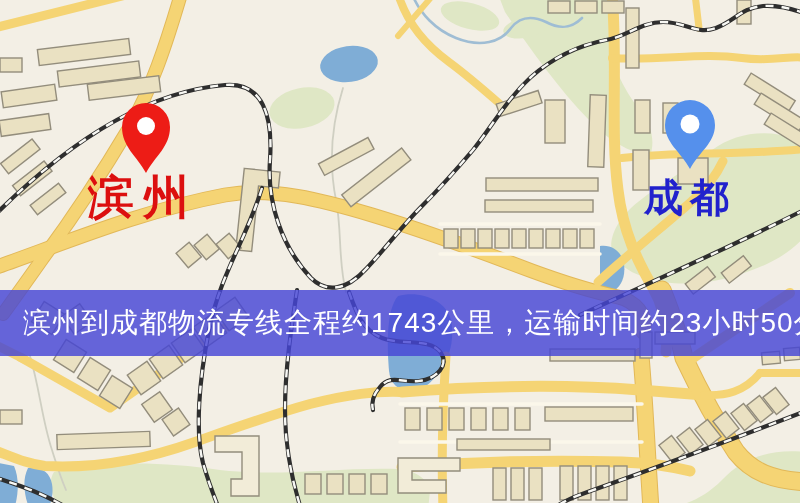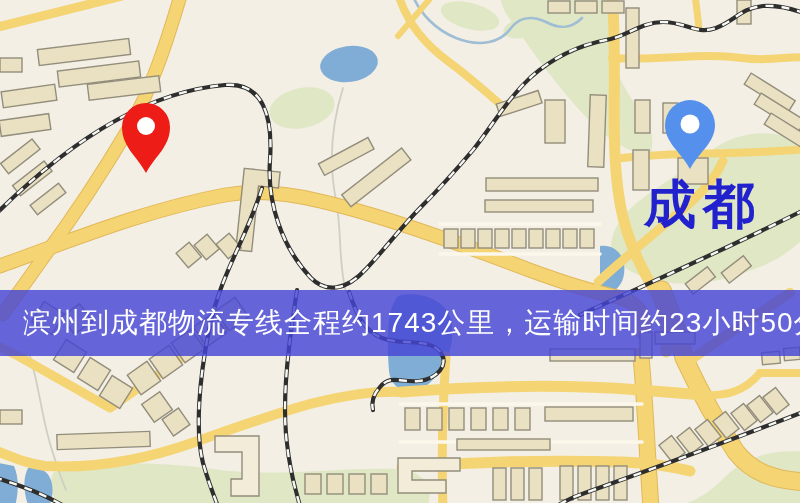--- a/index.html
+++ b/index.html
@@ -16,21 +16,21 @@
   .thin{fill:none;stroke:var(--road_thin);stroke-width:3.5;stroke-linecap:round;}
   .b{fill:var(--building);stroke:var(--building_outline);stroke-width:1.4;}
   .b2{fill:var(--building_light);stroke:var(--building_outline);stroke-width:1.4;}
   .rwb{fill:none;stroke:var(--railway);stroke-width:4.2;stroke-linecap:round;}
   .rww{fill:none;stroke:var(--railway_dash);stroke-width:2.4;stroke-dasharray:8 8;}
   .banner{position:absolute;left:0;top:290px;width:800px;height:66px;background:var(--banner_bg);display:flex;align-items:center;}
   .banner-text{color:var(--banner_text);font-size:28px;font-weight:400;letter-spacing:1px;padding-left:23px;white-space:nowrap;}
   .pins{position:absolute;left:0;top:0;pointer-events:none;}
   .city-label{position:absolute;font-weight:700;line-height:1;white-space:nowrap;}
   .city-label.origin{left:88px;top:174px;font-size:46px;letter-spacing:9px;color:var(--origin_label);}
-  .city-label.dest{left:644px;top:178px;font-size:52px;letter-spacing:7px;color:var(--destination_label);}
+  .city-label.dest{left:644px;top:178px;font-size:39px;letter-spacing:7px;color:var(--destination_label);}
 </style>
 </head>
 <body>
 
 <div class="stage">
 
   <svg class="map-base" width="800" height="503" viewBox="0 0 800 503">
 
     <g>
       <path class="p" d="M 498,-6 L 616,-6 L 614,10 C 602,42 616,80 640,110 C 650,122 656,140 650,156 C 628,152 608,140 589,120 C 558,88 528,46 505,12 Z"></path>
@@ -218,15 +218,16 @@
     <g>
       <path d="M 146,173 C 137,156 122,147 122,127 A 24,24 0 1 1 170,127 C 170,147 155,156 146,173 Z" fill="#ed1c16"></path>
       <circle cx="146" cy="126" r="9" fill="#ffffff"></circle>
     </g>
     <g>
       <path d="M 690,169 C 681,152 665,143 665,125 A 25,25 0 1 1 715,125 C 715,143 699,152 690,169 Z" fill="#5590ec"></path>
       <circle cx="690" cy="124" r="9.5" fill="#ffffff"></circle>
     </g>
   </svg>
 
+  <div class="city-label origin">滨州</div>
   <div class="city-label dest">成都</div>
 
 </div>
 
 </body></html>

